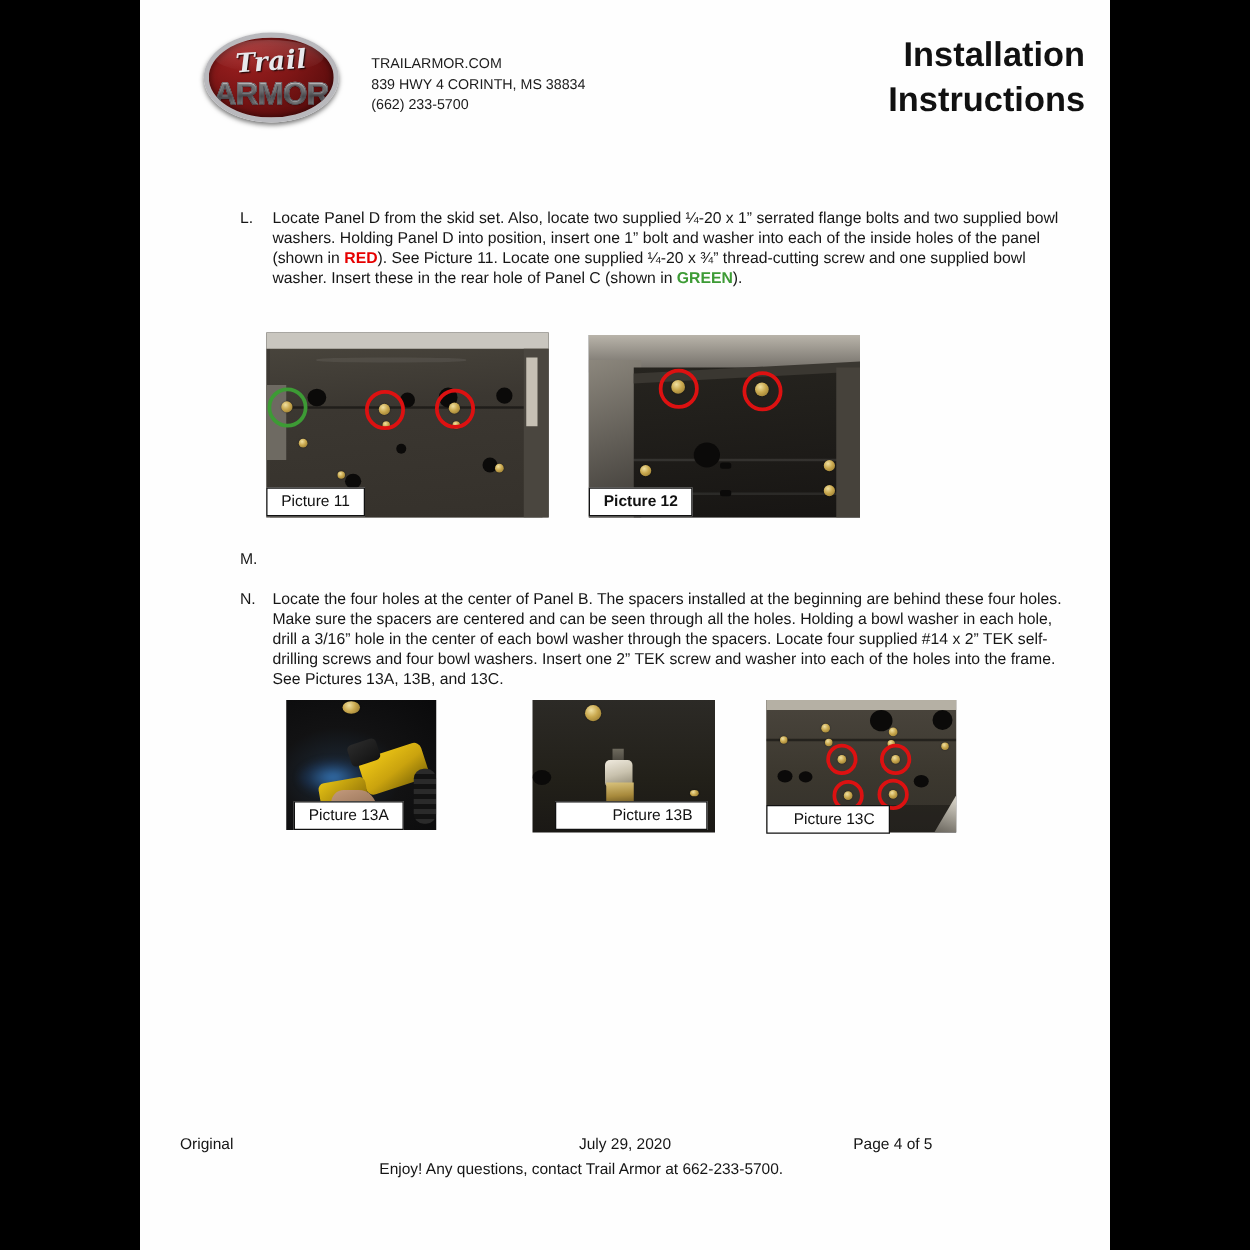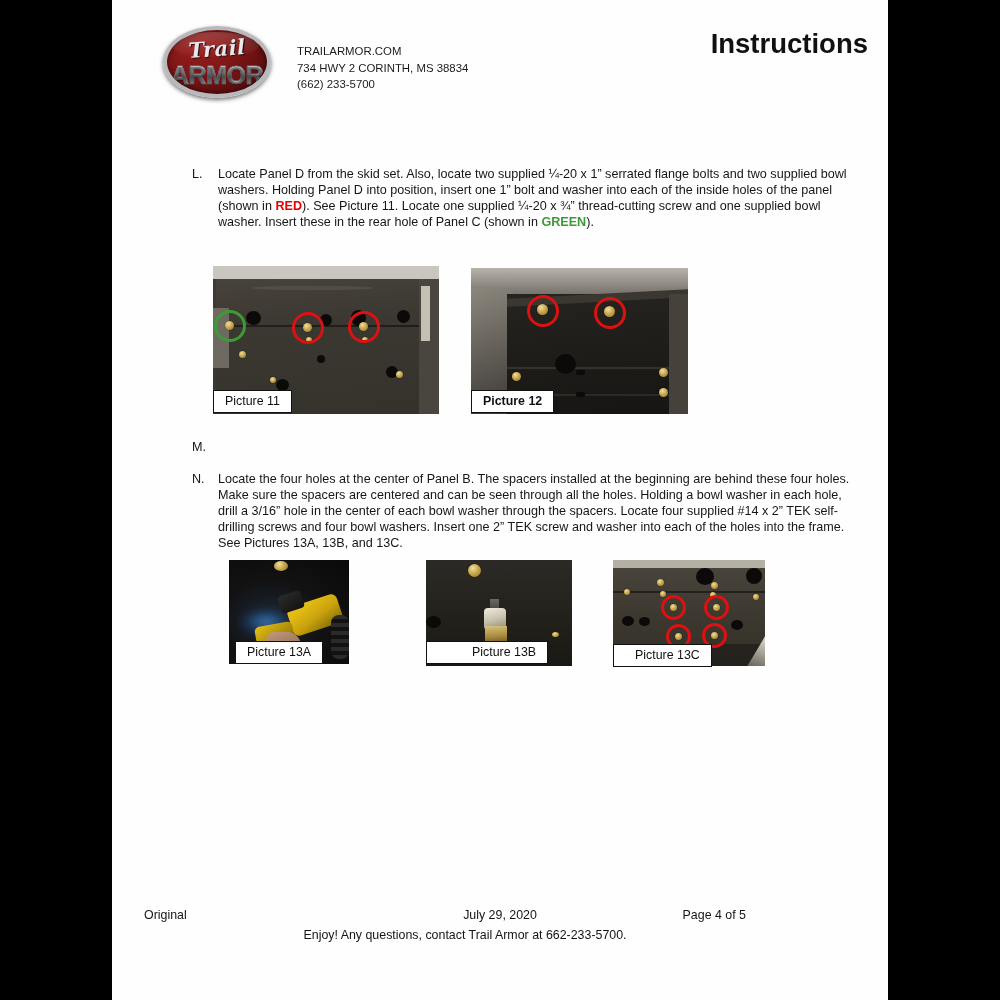--- a/index.html
+++ b/index.html
@@ -142,25 +142,26 @@
     <div class="logo-wrap">
       <div class="logo-oval">
         <div class="logo-sheen"></div>
         <div class="logo-trail">Trail</div>
         <div class="logo-armor">ARMOR</div>
       </div>
     </div>
 
     <div class="addr">
       <div>TRAILARMOR.COM</div>
-      <div>734 HWY 2 CORINTH, MS 38834</div>
+      <div>839 HWY 4 CORINTH, MS 38834</div>
       <div>(662) 233-5700</div>
     </div>
 
     <div class="doc-title">
+      <div>Installation</div>
       <div>Instructions</div>
     </div>
   </div>
 
   <div class="steps" style="top:166px;">
     <div class="step">
       <span class="marker">L.</span>
       <span><span>Locate Panel D from the skid set. Also, locate two supplied ¼-20 x 1” serrated flange bolts and two supplied bowl washers. Holding Panel D into position, insert one 1” bolt and washer into each of the inside holes of the panel (shown in </span><span class="hl-red">RED</span><span>). See Picture 11. Locate one supplied ¼-20 x ¾” thread-cutting screw and one supplied bowl washer. Insert these in the rear hole of Panel C (shown in </span><span class="hl-green">GREEN</span><span>).</span></span>
     </div>
   </div>
@@ -266,21 +267,21 @@
     <div class="hole" style="left:0px; top:56px; width:15px; height:12px;"></div>
     <div class="hole" style="left:96px; top:92px; width:20px; height:9px;"></div>
     <div class="panel-face" style="left:64px; top:39px; width:9px; height:14px;
                 background:linear-gradient(180deg,#6e6a5e,#3d3a33);"></div>
     <div class="panel-face" style="left:58px; top:48px; width:22px; height:22px; border-radius:4px;
                 background:linear-gradient(165deg,#efeade 0%,#c9c2ae 50%,#8b846f 100%);"></div>
     <div class="panel-face" style="left:59px; top:66px; width:22px; height:17px;
                 background:linear-gradient(175deg,#d8c27c 0%,#a88a3c 60%,#6c5620 100%);"></div>
     <div class="bolt" style="left:126px; top:72px; width:7px; height:5px;"></div>
   </div>
-  <div class="cap" style="left:314px; top:641px;padding-left:45px;">Picture 13B</div>
+  <div class="cap" style="left:332px; top:641px;padding-left:45px;">Picture 13B</div>
 
   <div class="pic" style="left:501px; top:560px; width:152px; height:106px;
               background:linear-gradient(180deg,#4a453d 0%,#3c382f 55%,#33302a 100%);">
     <div class="panel-face" style="left:0; top:0; width:152px; height:8px; background:#b5b0a4;"></div>
     <div class="panel-face" style="left:0; top:31px; width:152px; height:2px; background:rgba(0,0,0,.45);"></div>
     <div class="panel-face" style="left:0; top:84px; width:152px; height:22px; background:rgba(0,0,0,.30);"></div>
     <div class="panel-face" style="left:120px; top:58px; width:32px; height:48px;
                 background:linear-gradient(200deg,#efece4 0%,#cfcbc0 40%,#56524a 100%);
                 clip-path:polygon(45% 100%, 100% 38%, 100% 100%);"></div>
 

